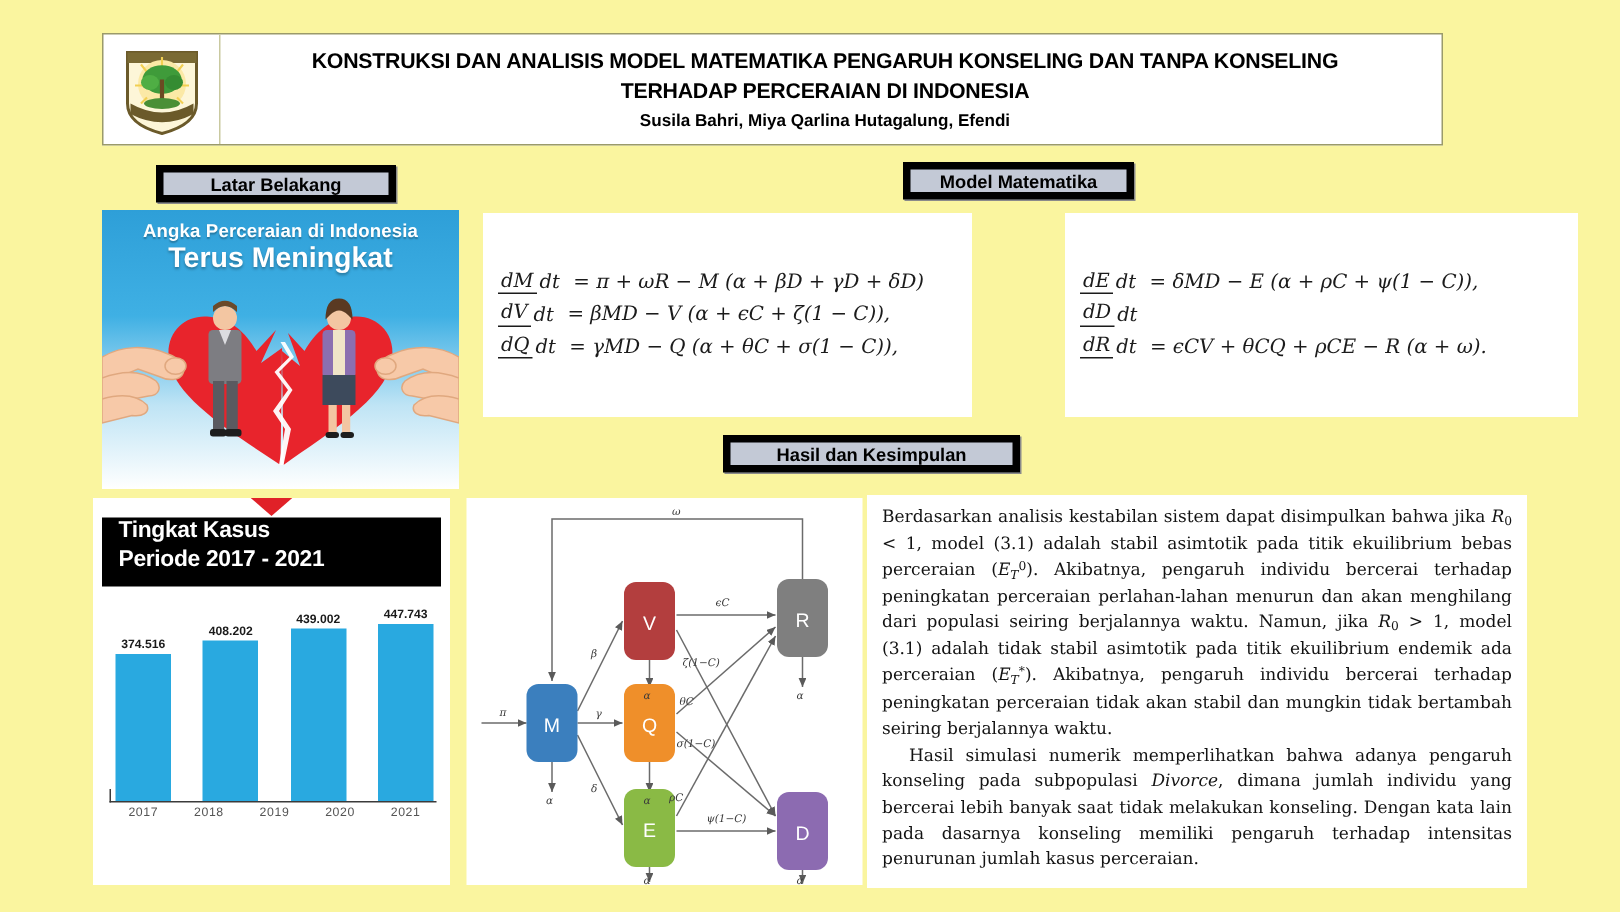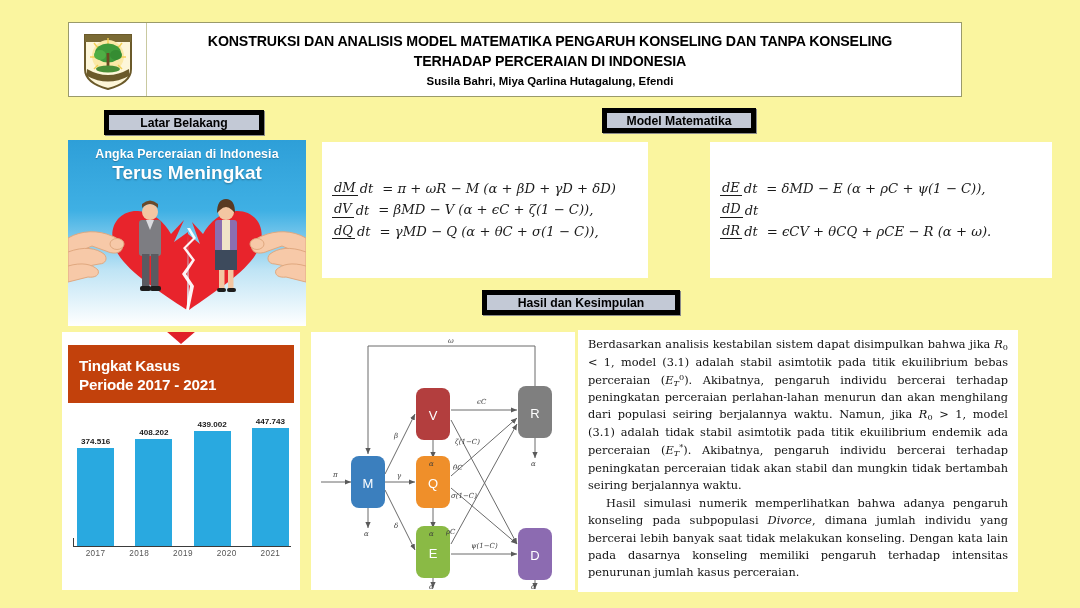--- a/index.html
+++ b/index.html
@@ -82,21 +82,21 @@
   #info-bot {
     position: absolute; left: 62px; top: 332px; width: 238px; height: 258px;
     background: #ffffff; overflow: hidden;
   }
   .redtri {
     position: absolute; left: 50%; top: -1px; transform: translateX(-50%);
     width: 0; height: 0; border-left: 15px solid transparent;
     border-right: 15px solid transparent; border-top: 13px solid #e02128;
   }
   .bc-head {
-    margin: 13px 6px 0 6px; background: #c2410c; padding: 12px 9px 9px 11px;
+    margin: 13px 6px 0 6px; background: #000000; padding: 0 9px 9px 11px;
   }
   .bc-head div {
     color: #ffffff; font-size: 15.2px; font-weight: bold; line-height: 1.22;
     letter-spacing: -.2px;
   }
   .bc-plot { position: relative; height: 152px; margin: 9px 9px 0 11px; }
   .bars { position: absolute; left: 4px; right: 2px; bottom: 18px; top: 0;
           display: flex; align-items: flex-end; justify-content: space-between; }
   .barwrap { width: 17.5%; position: relative; height: 100%;
              display: flex; flex-direction: column; justify-content: flex-end; align-items: center; }

